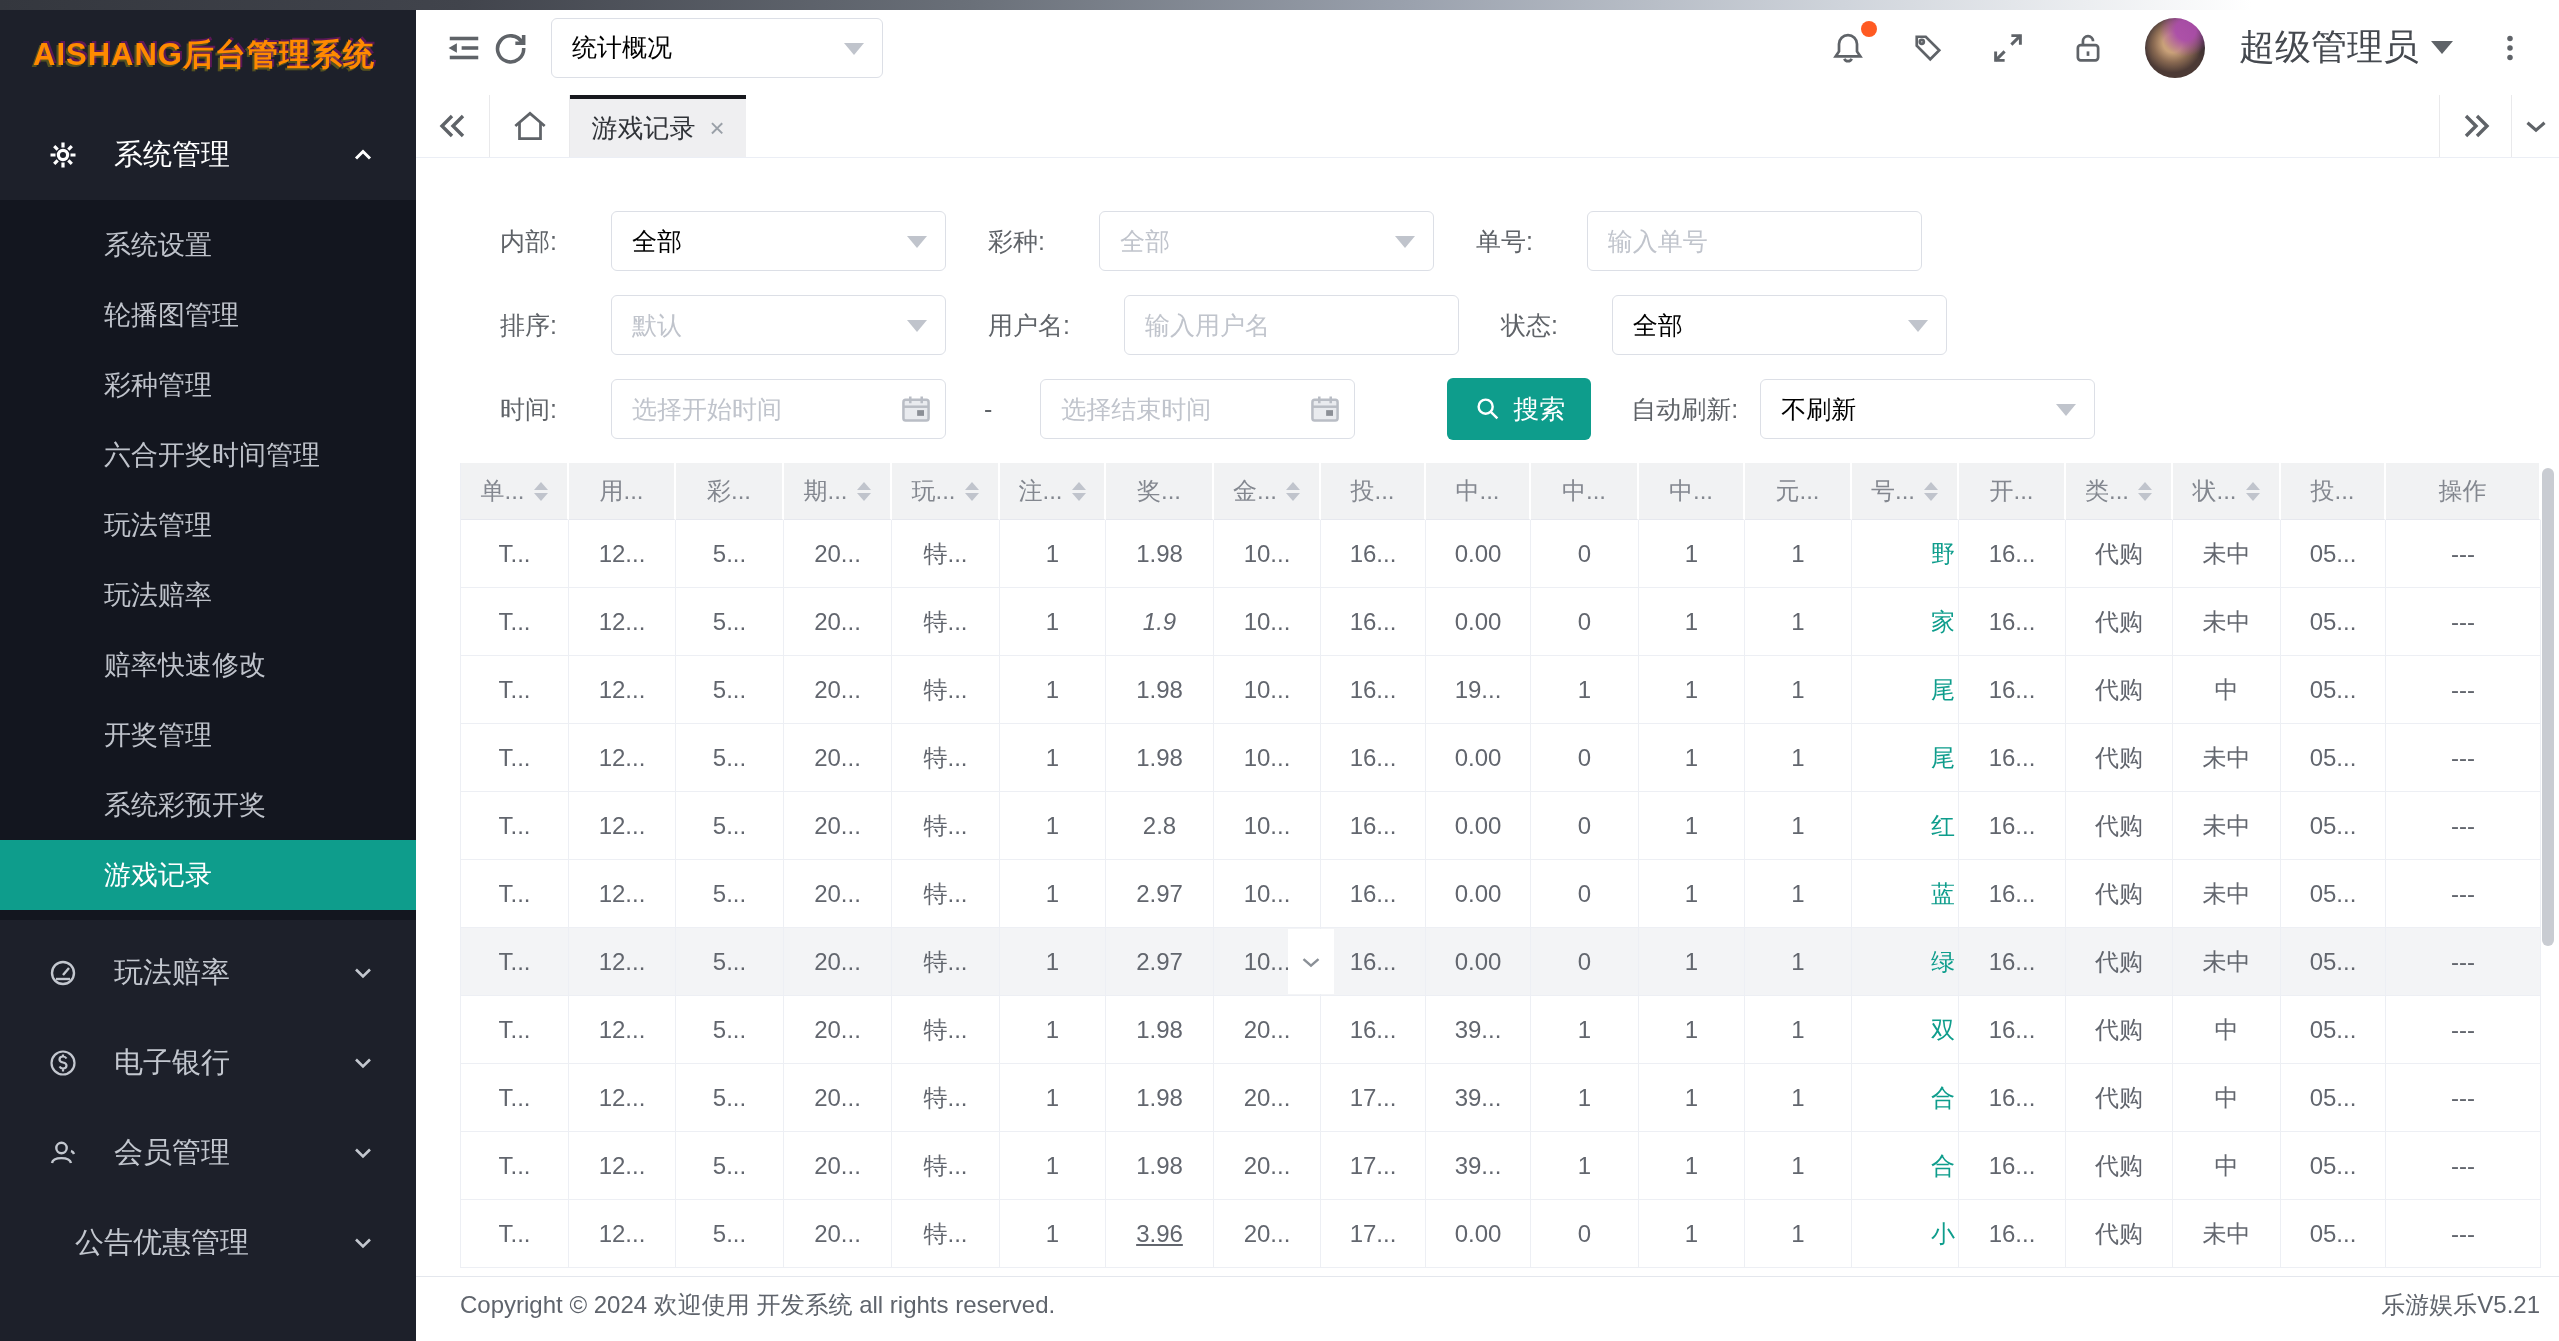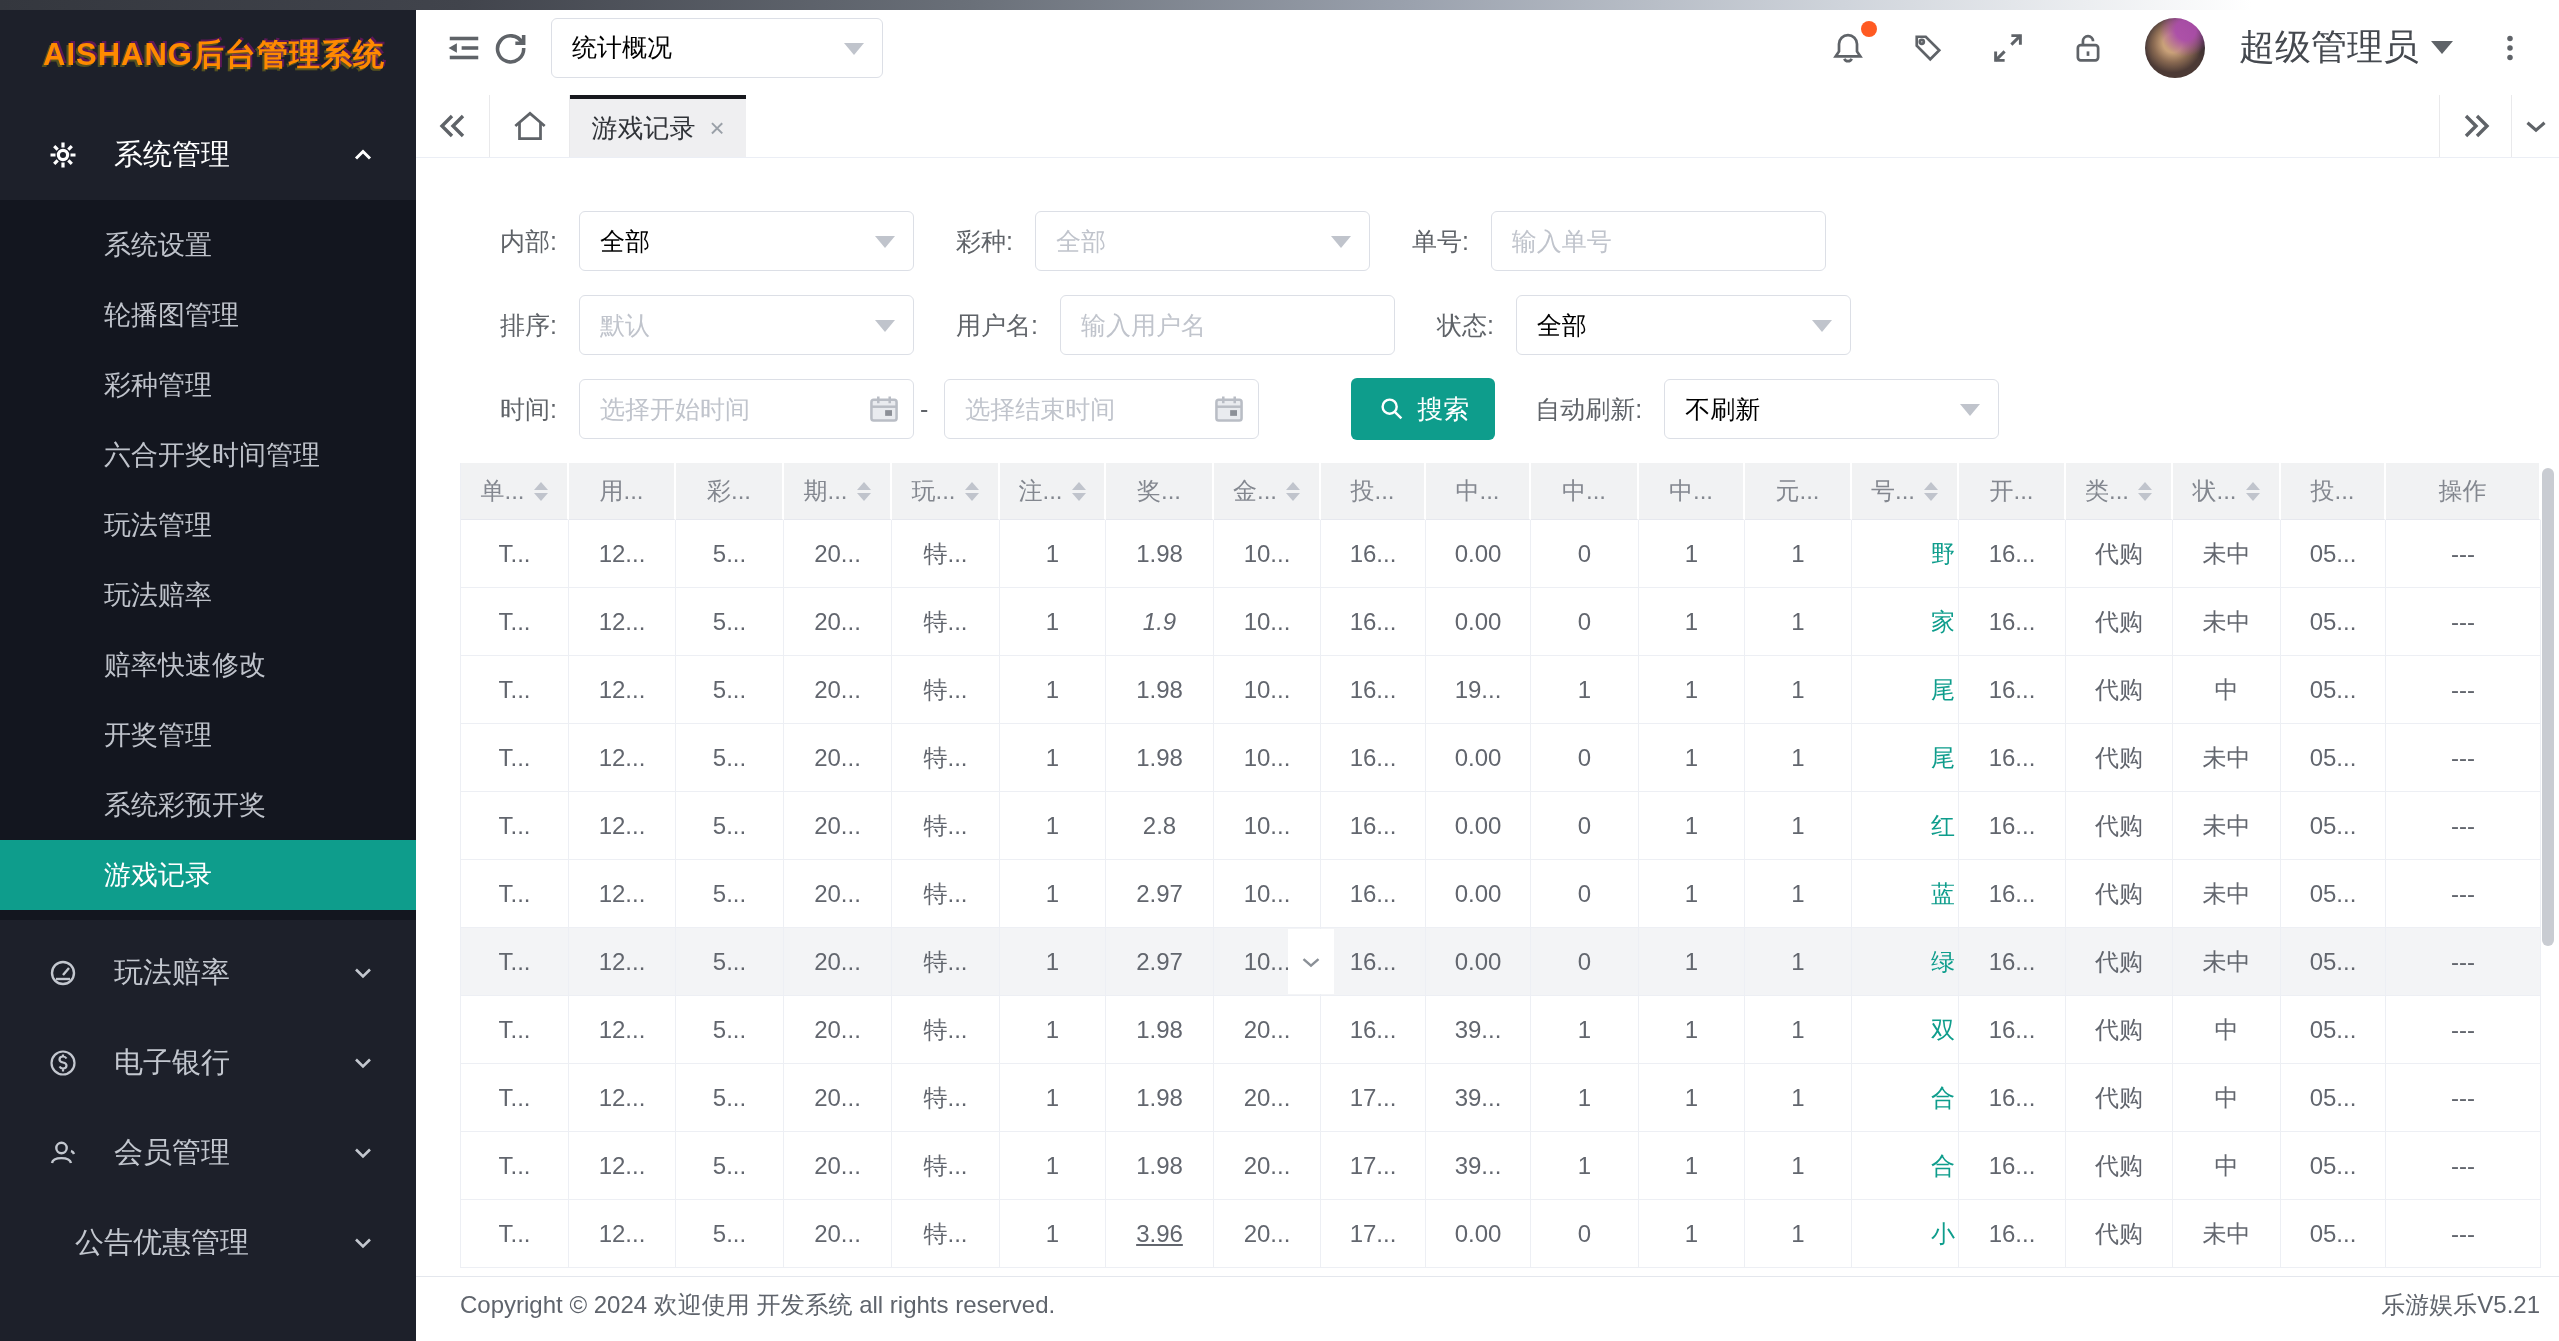--- a/index.html
+++ b/index.html
@@ -6,21 +6,21 @@
   html,body { width:2559px; height:1341px; overflow:hidden;
     font-family:"Liberation Sans","DejaVu Sans",sans-serif; background:#fff; }
   #page { position:relative; width:2559px; height:1341px; display:flex; }
 
   
   .top-strip{position:absolute;top:0;left:0;width:100%;height:10px;z-index:60;
     background:linear-gradient(90deg,#34373e 0%,#41444c 18%,#6a7079 38%,#9aa1ad 55%,#cfd4db 72%,#ffffff 88%);}
 
   
   .sidebar{width:416px;height:100%;background:#1d202a;flex:none;overflow:hidden;color:#c3c7cf;}
-  .logo{height:110px;display:flex;align-items:center;padding-left:43px;}
+  .logo{height:110px;display:flex;align-items:center;padding-left:33px;}
   .logo-text{font-size:31px;font-weight:bold;color:var(--logo,#ff8a00);letter-spacing:1px;
     text-shadow:2px -2px 0 rgba(255,0,200,.28), -2px 2px 0 rgba(255,230,0,.25);}
   .sb-parent{height:90px;display:flex;align-items:center;padding:0 38px 0 46px;cursor:pointer;}
   .sb-parent.first{height:90px;color:#ffffff;}
   .sb-ico{width:34px;height:34px;margin-right:34px;display:flex;align-items:center;justify-content:center;flex:none;}
   .sb-ico:empty{display:none;}
   .sb-parent.no-icon{padding-left:75px;}
   .sb-label{flex:1;font-size:29px;}
   .sb-parent.first .sb-label{color:#fff;}
   .sb-caret{width:30px;height:30px;display:flex;align-items:center;justify-content:center;}
@@ -56,21 +56,21 @@
   .tab-label{font-size:26px;color:#303338;}
   .tab-close{font-size:26px;color:#9aa0a8;}
   .tb-spacer{flex:1;border:none;}
   .tb-cell.right{border-right:none;border-left:1px solid #e9e9eb;}
   .tb-cell.c-fwd{width:72px;} .tb-cell.c-dd{width:48px;}
 
   
   .content{height:1118px;position:relative;padding:53px 0 0 44px;background:#fff;overflow:hidden;}
   .filters{padding-left:40px;}
   .f-row{display:flex;align-items:center;margin-bottom:24px;height:60px;}
-  .f-item{display:flex;align-items:center;margin-right:42px;}
+  .f-item{display:flex;align-items:center;margin-right:42px;gap:32px;}
   .f-label{font-size:25px;color:#5f6368;margin-right:22px;white-space:nowrap;}
   .sel{position:relative;width:335px;height:60px;border:1px solid #dcdfe6;border-radius:6px;background:#fff;
     display:flex;align-items:center;padding:0 44px 0 20px;cursor:pointer;}
   .sel-val{font-size:25px;color:#000000;}
   .sel-val.muted{color:#c0c4cc;}
   .sel-caret{position:absolute;right:18px;top:50%;margin-top:-5px;width:0;height:0;
     border-left:10px solid transparent;border-right:10px solid transparent;border-top:12px solid #c0c4cc;}
   .inp{width:335px;height:60px;border:1px solid #dcdfe6;border-radius:6px;font-size:25px;color:#5a5e66;padding:0 20px;outline:none;}
   .inp::placeholder{color:#c0c4cc;}
   .date-box{position:relative;}

